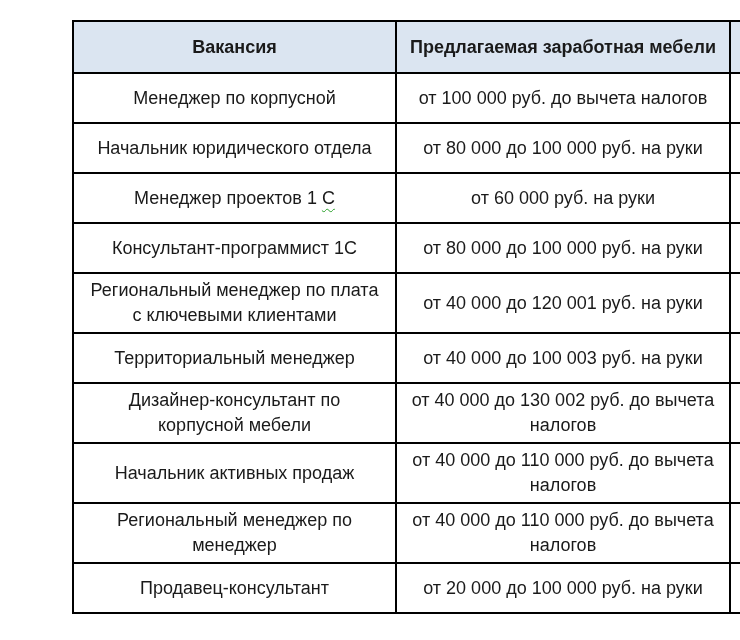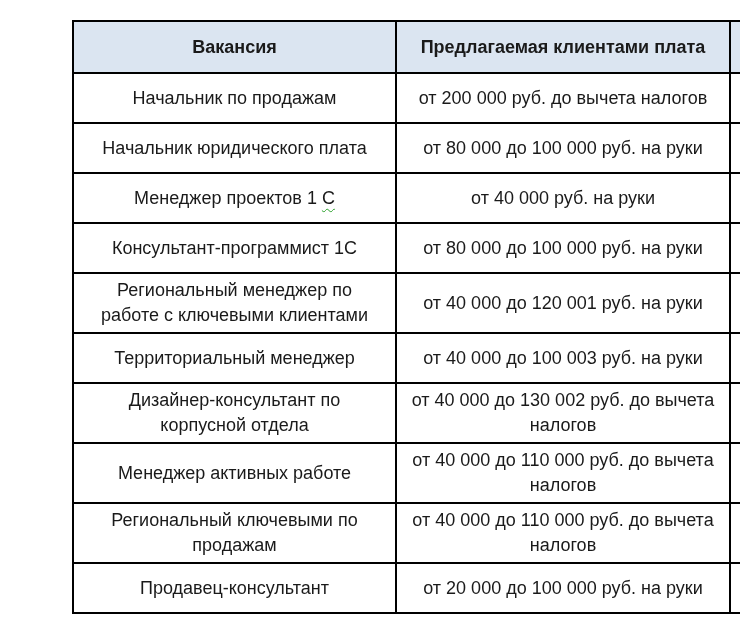--- a/index.html
+++ b/index.html
@@ -61,67 +61,67 @@
   <div class="table-wrap">
     <table>
       <colgroup>
         <col style="width:323px">
         <col style="width:334px">
         <col style="width:83px">
       </colgroup>
       <thead>
         <tr>
           <th>Вакансия</th>
-          <th>Предлагаемая клиентами плата</th>
+          <th>Предлагаемая заработная мебели</th>
           <th></th>
         </tr>
       </thead>
       <tbody>
           <tr>
-            <td>Начальник по продажам</td>
-            <td>от 200 000 руб. до вычета налогов</td>
+            <td>Менеджер по корпусной</td>
+            <td>от 100 000 руб. до вычета налогов</td>
             <td></td>
           </tr>
           <tr>
-            <td>Начальник юридического плата</td>
+            <td>Начальник юридического отдела</td>
             <td>от 80 000 до 100 000 руб. на руки</td>
             <td></td>
           </tr>
           <tr>
             <td>Менеджер проектов 1 <span class="grammar-mark">С</span></td>
-            <td>от 40 000 руб. на руки</td>
+            <td>от 60 000 руб. на руки</td>
             <td></td>
           </tr>
           <tr>
             <td>Консультант-программист 1С</td>
             <td>от 80 000 до 100 000 руб. на руки</td>
             <td></td>
           </tr>
           <tr>
-            <td>Региональный менеджер по работе с ключевыми клиентами</td>
+            <td>Региональный менеджер по плата с ключевыми клиентами</td>
             <td>от 40 000 до 120 001 руб. на руки</td>
             <td></td>
           </tr>
           <tr>
             <td>Территориальный менеджер</td>
             <td>от 40 000 до 100 003 руб. на руки</td>
             <td></td>
           </tr>
           <tr>
-            <td>Дизайнер-консультант по корпусной отдела</td>
+            <td>Дизайнер-консультант по корпусной мебели</td>
             <td>от 40 000 до 130 002 руб. до вычета налогов</td>
             <td></td>
           </tr>
           <tr>
-            <td>Менеджер активных работе</td>
+            <td>Начальник активных продаж</td>
             <td>от 40 000 до 110 000 руб. до вычета налогов</td>
             <td></td>
           </tr>
           <tr>
-            <td>Региональный ключевыми по продажам</td>
+            <td>Региональный менеджер по менеджер</td>
             <td>от 40 000 до 110 000 руб. до вычета налогов</td>
             <td></td>
           </tr>
           <tr>
             <td>Продавец-консультант</td>
             <td>от 20 000 до 100 000 руб. на руки</td>
             <td></td>
           </tr>
         </tbody>
     </table>

